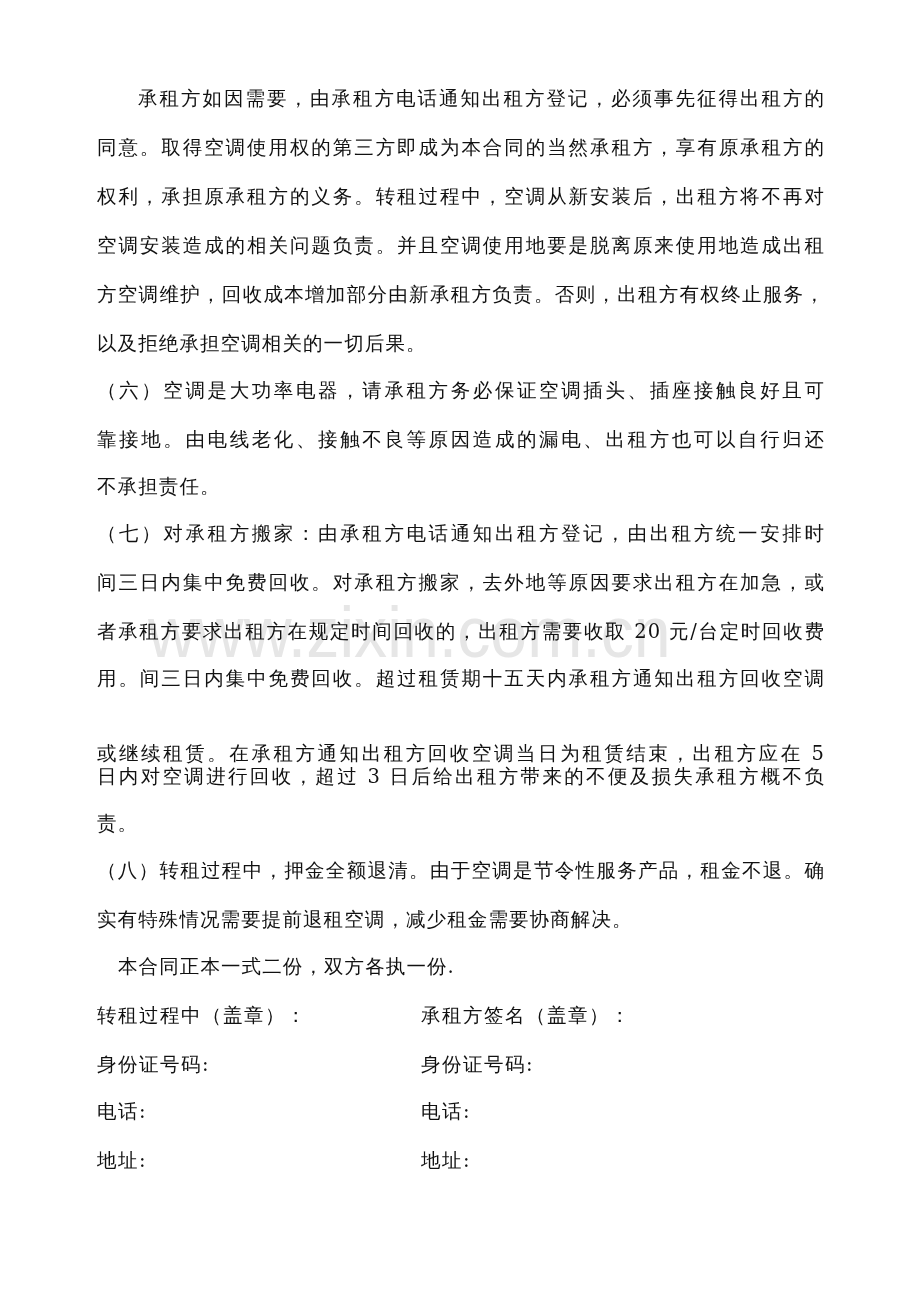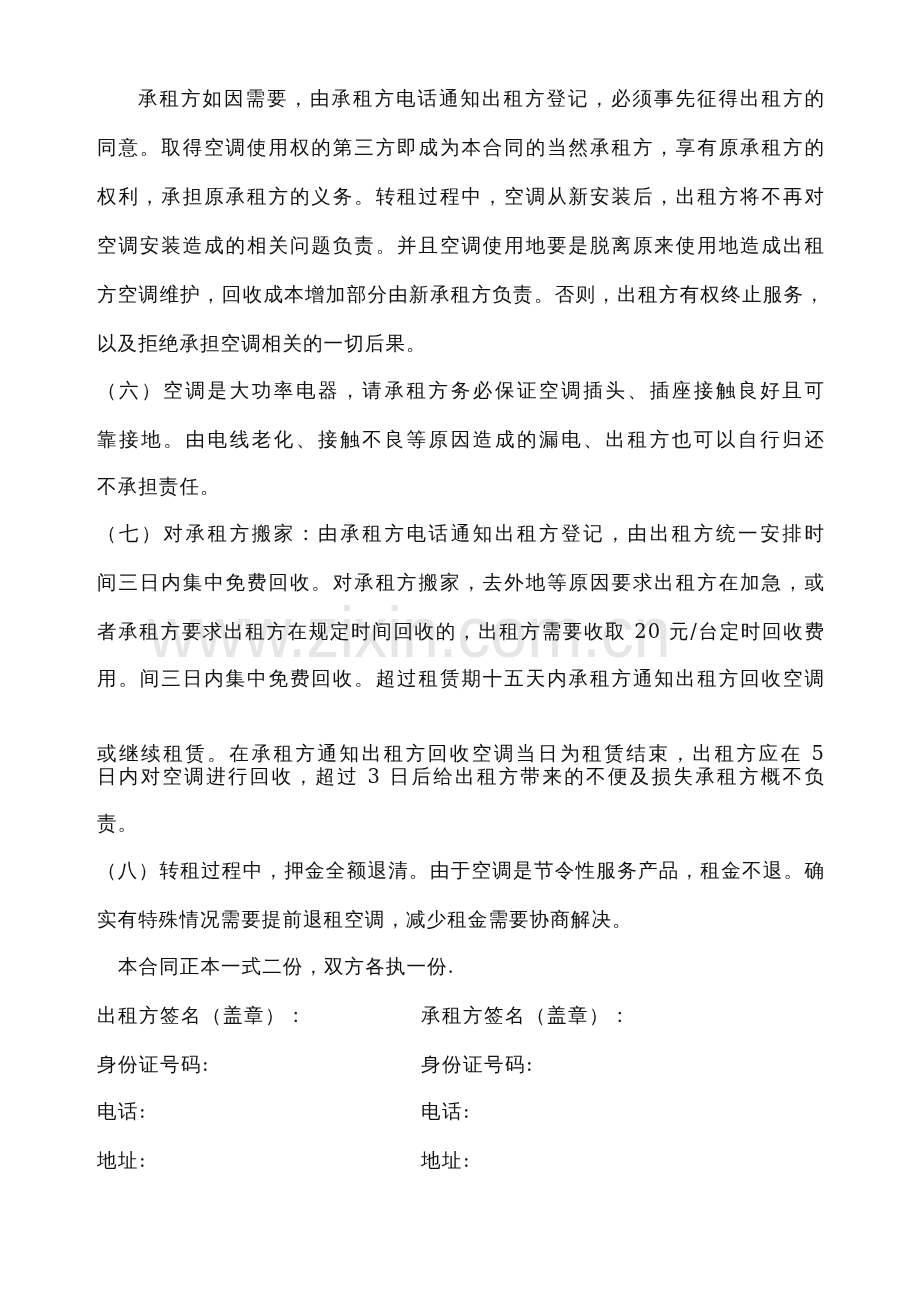--- a/index.html
+++ b/index.html
@@ -113,21 +113,21 @@
       <div class="line justify" style="top:858px;">（八）转租过程中，押金全额退清。由于空调是节令性服务产品，租金不退。确</div>
       <div class="line" style="top:907px;">实有特殊情况需要提前退租空调，减少租金需要协商解决。</div>
     </div>
 
     <div>
       <div class="line" style="top:954px; left:118px;">本合同正本一式二份，双方各执一份.</div>
     </div>
 
     <div>
       <div>
-        <div class="sig-col-left" style="top:1003px;">出租方签名（盖章）：</div>
+        <div class="sig-col-left" style="top:1003px;">转租过程中（盖章）：</div>
         <div class="sig-col-left" style="top:1052px;">身份证号码:</div>
         <div class="sig-col-left" style="top:1099px;">电话:</div>
         <div class="sig-col-left" style="top:1148px;">地址:</div>
       </div>
       <div>
         <div class="sig-col-right" style="top:1003px;">承租方签名（盖章）：</div>
         <div class="sig-col-right" style="top:1052px;">身份证号码:</div>
         <div class="sig-col-right" style="top:1099px;">电话:</div>
         <div class="sig-col-right" style="top:1148px;">地址:</div>
       </div>

